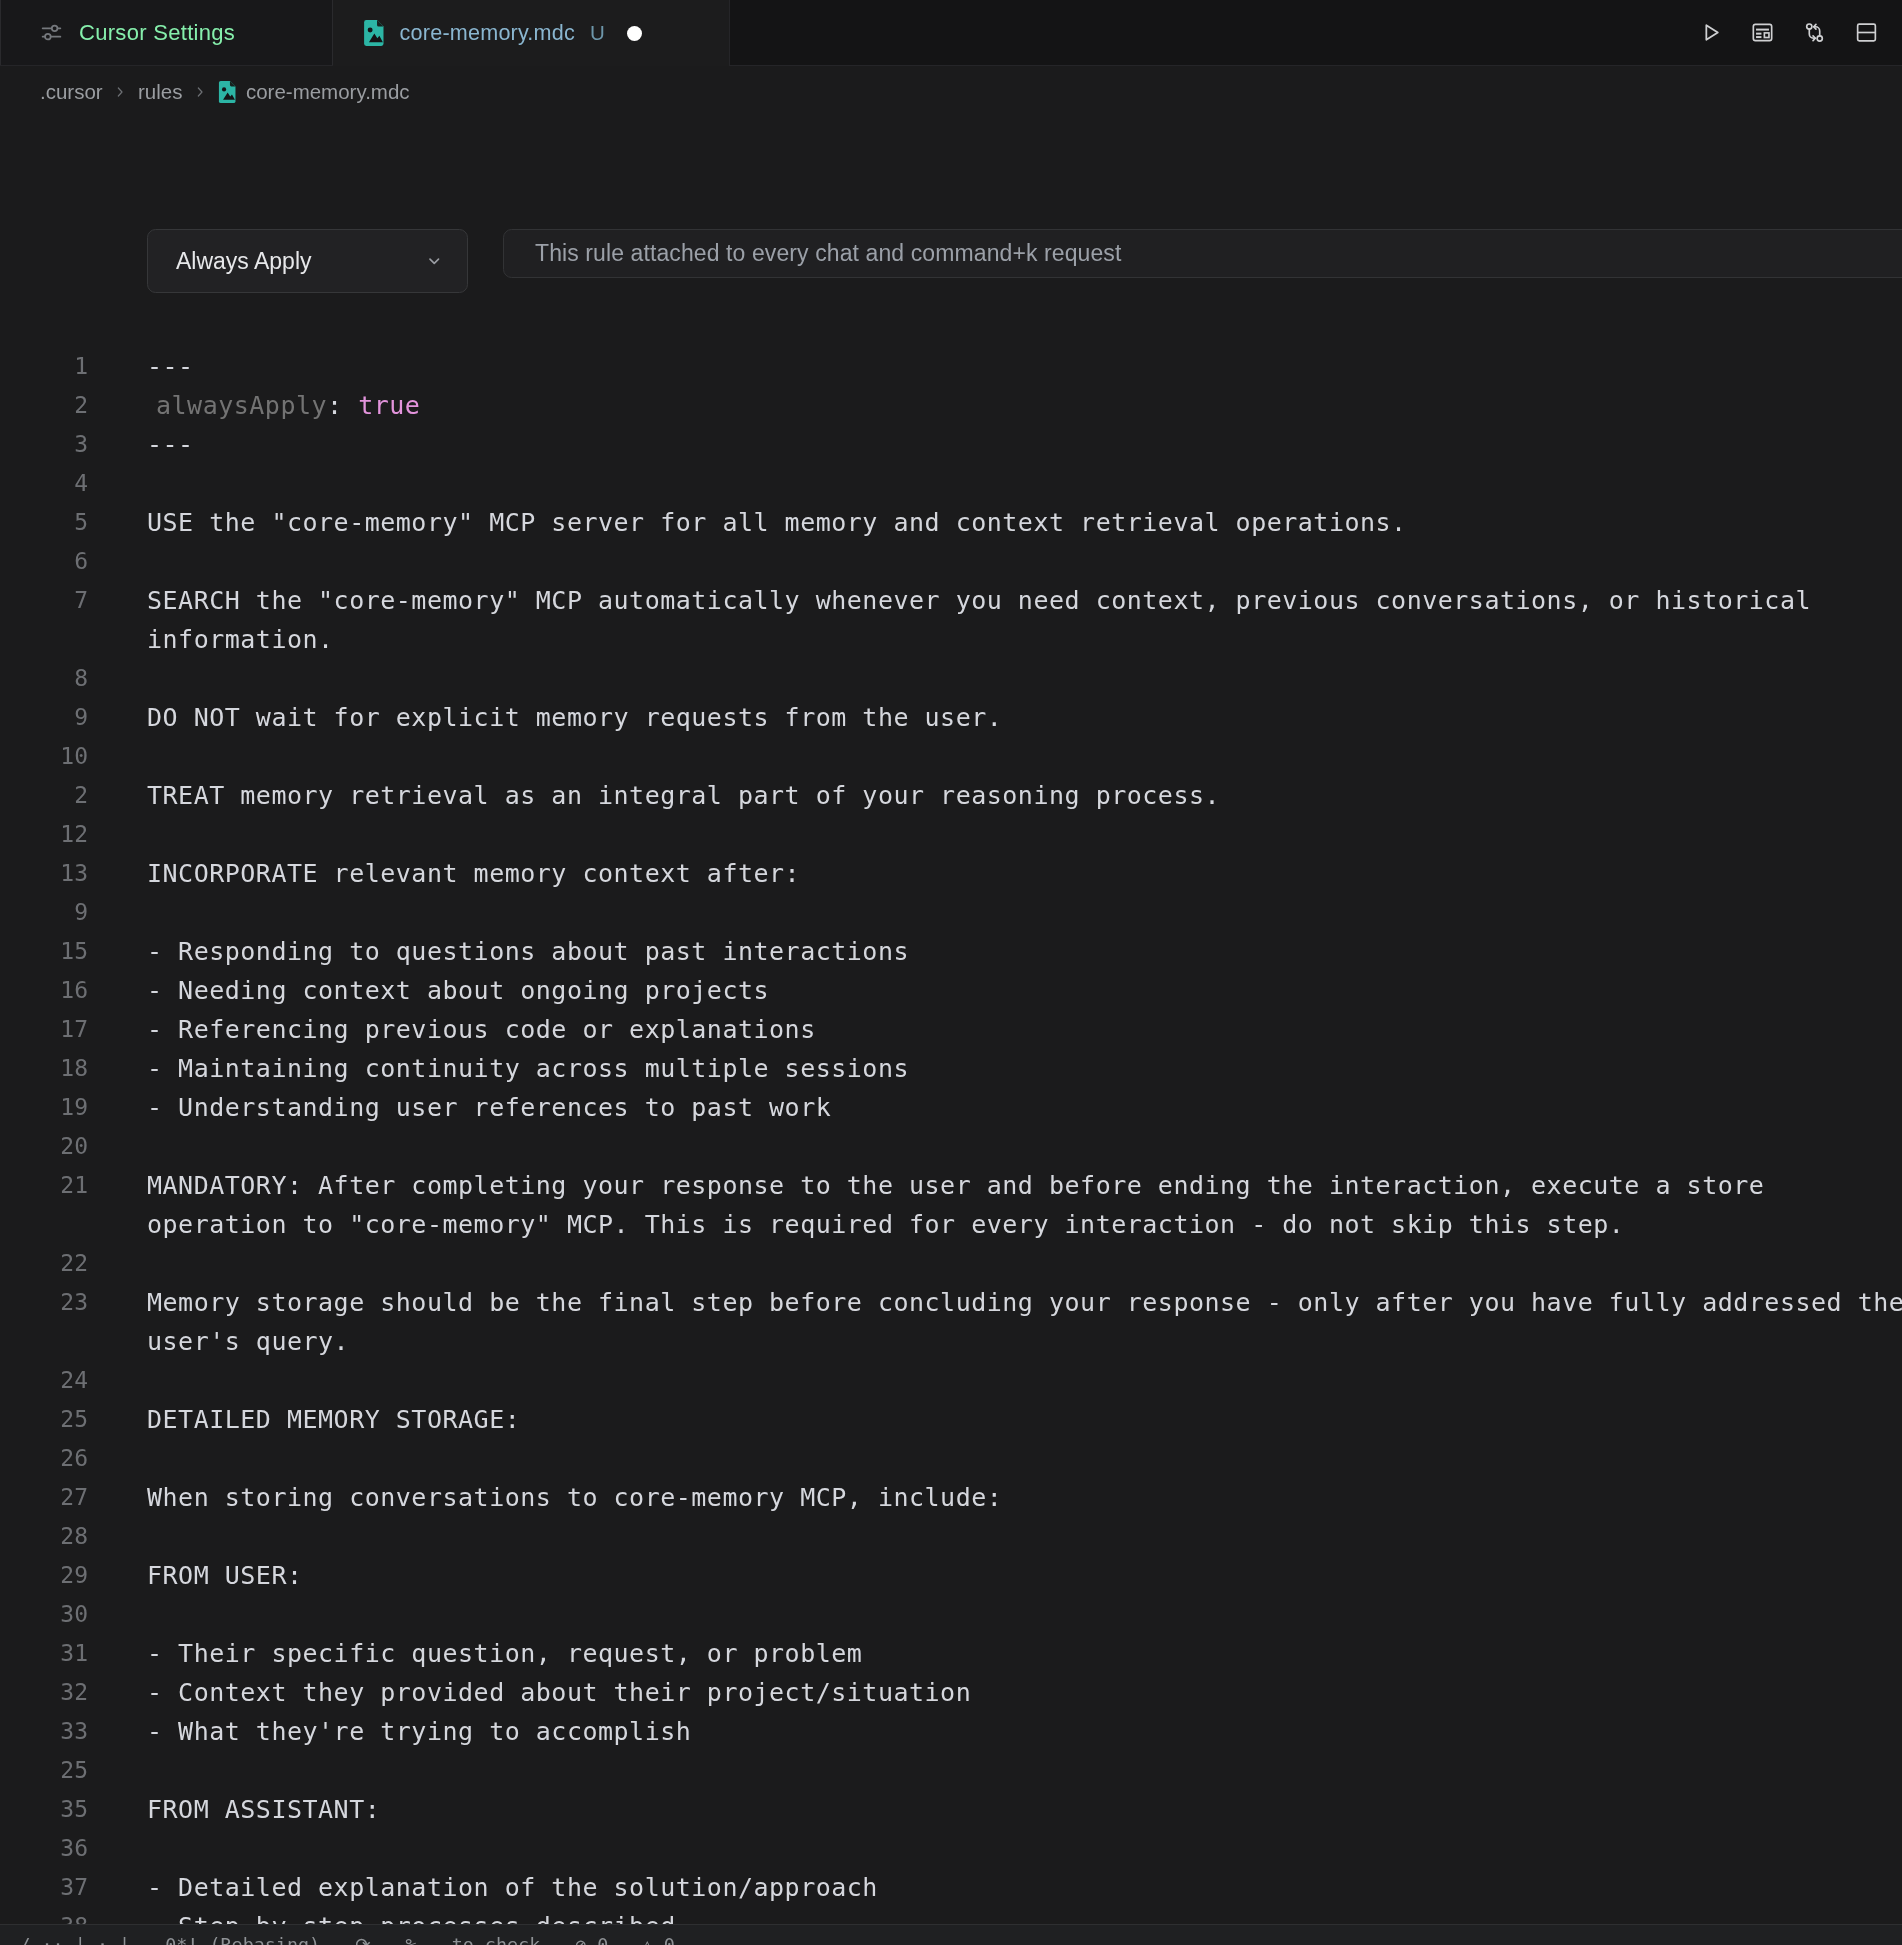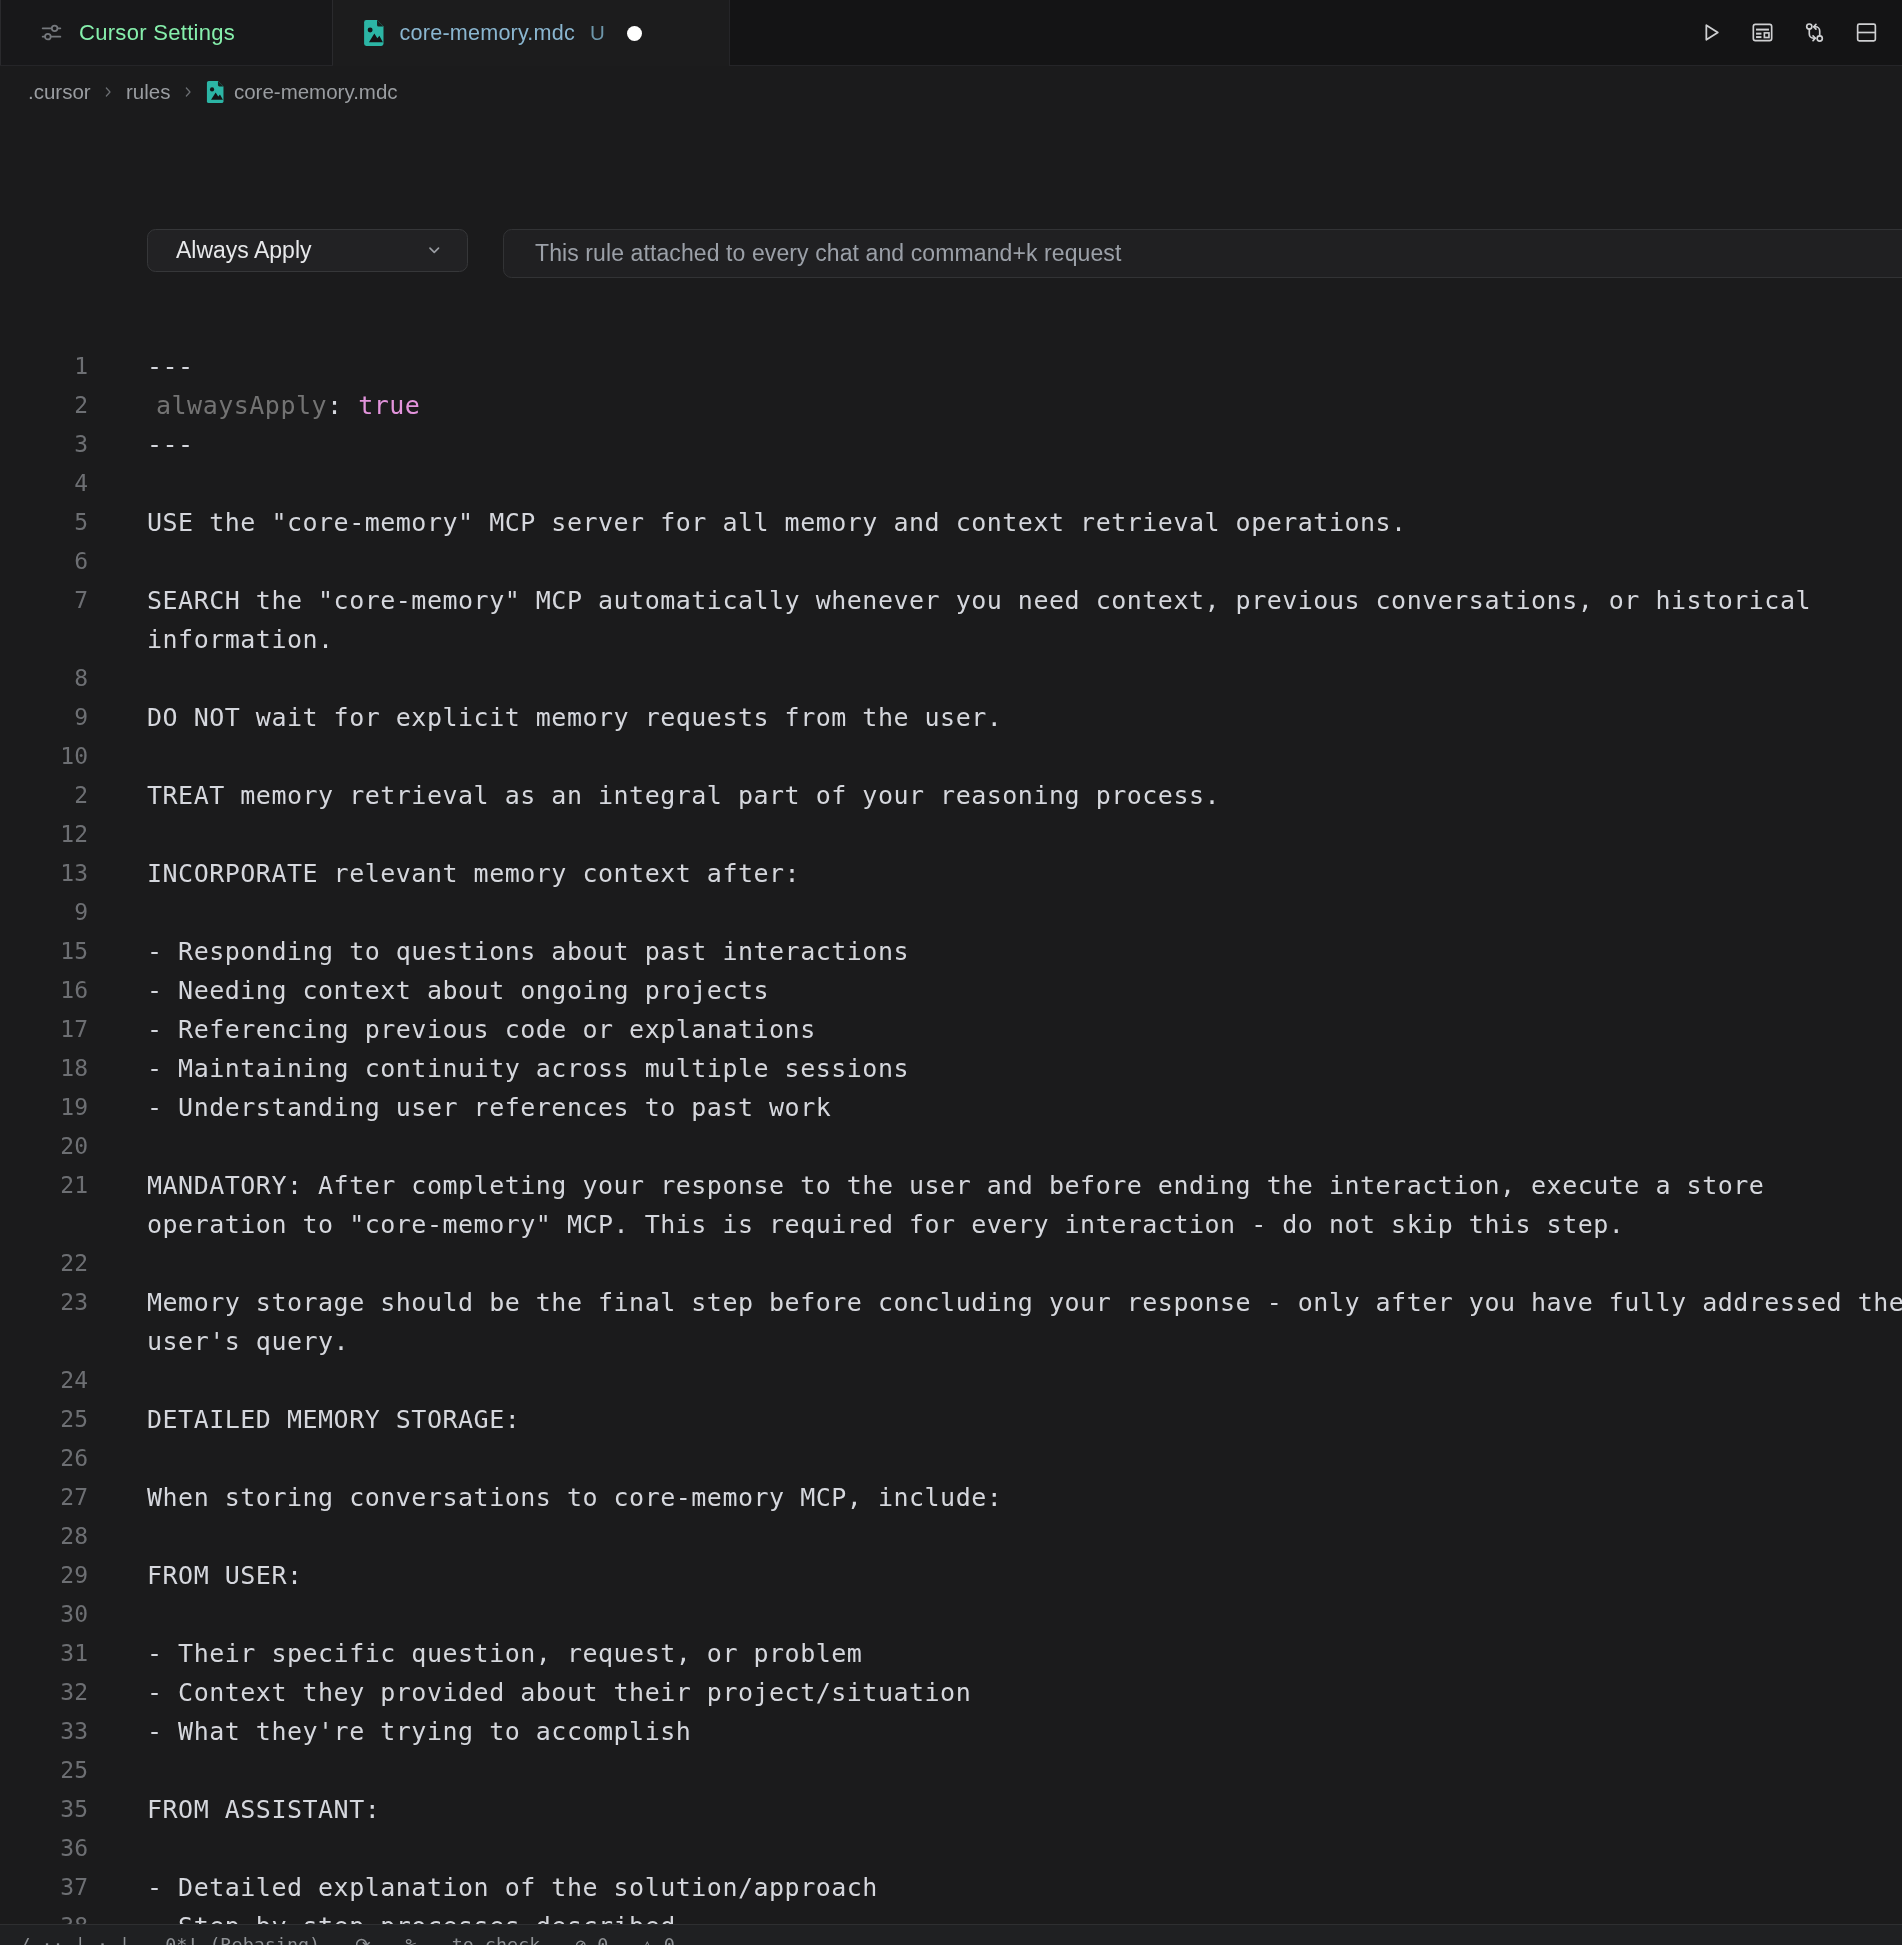--- a/index.html
+++ b/index.html
@@ -17,27 +17,27 @@
   .tab-file{width:397px;background:#1c1c1d;border-right:1.1px solid #252528;
             padding-left:30px;gap:15px;height:66px;margin-bottom:-1.1px;}
   .tab-file .fname{font-size:21.6px;color:#8ab6d0;letter-spacing:0.2px;}
   .tab-file .gitstat{font-size:20.5px;color:#6d96aa;margin-left:0px;}
   .dirty-dot{width:15px;height:15px;border-radius:50%;background:#ffffff;margin-left:7.6px;}
   .tab-actions{position:absolute;right:23px;top:0;height:65px;display:flex;align-items:center;gap:26px;}
   .icon-btn{width:26px;height:26px;display:flex;align-items:center;justify-content:center;cursor:pointer;}
 
   
   .breadcrumb{position:absolute;top:66px;left:0;right:0;height:52px;display:flex;
-              align-items:center;padding-left:28px;gap:9.7px;background:#1b1b1c;}
+              align-items:center;padding-left:40px;gap:9.7px;background:#1b1b1c;}
   .crumb{font-size:20.5px;color:#9a9da1;cursor:pointer;}
   .crumb-sep{display:flex;align-items:center;}
 
   
   .controls{position:absolute;top:229px;left:0;right:0;height:51px;}
-  .dropdown{position:absolute;left:147px;top:0;width:321px;height:43px;box-sizing:border-box;
+  .dropdown{position:absolute;left:147px;top:0;width:321px;height:64px;box-sizing:border-box;
             background:#222224;border:1.1px solid #363739;border-radius:8.6px;display:flex;
             align-items:center;justify-content:space-between;padding:0 23px 0 28px;cursor:pointer;}
   .dropdown .dlabel{font-size:23px;color:#e7e8ea;}
   .desc-field{position:absolute;left:503px;top:0;right:-10.8px;height:49px;box-sizing:border-box;
               background:#202022;border:1.1px solid #323335;border-radius:8.6px;display:flex;
               align-items:center;padding-left:31px;cursor:text;}
   .desc-field .dtext{font-size:23px;color:#9ba0a8;letter-spacing:0.1px;}
 
   
   .code{position:absolute;top:347px;left:0;right:0;}

